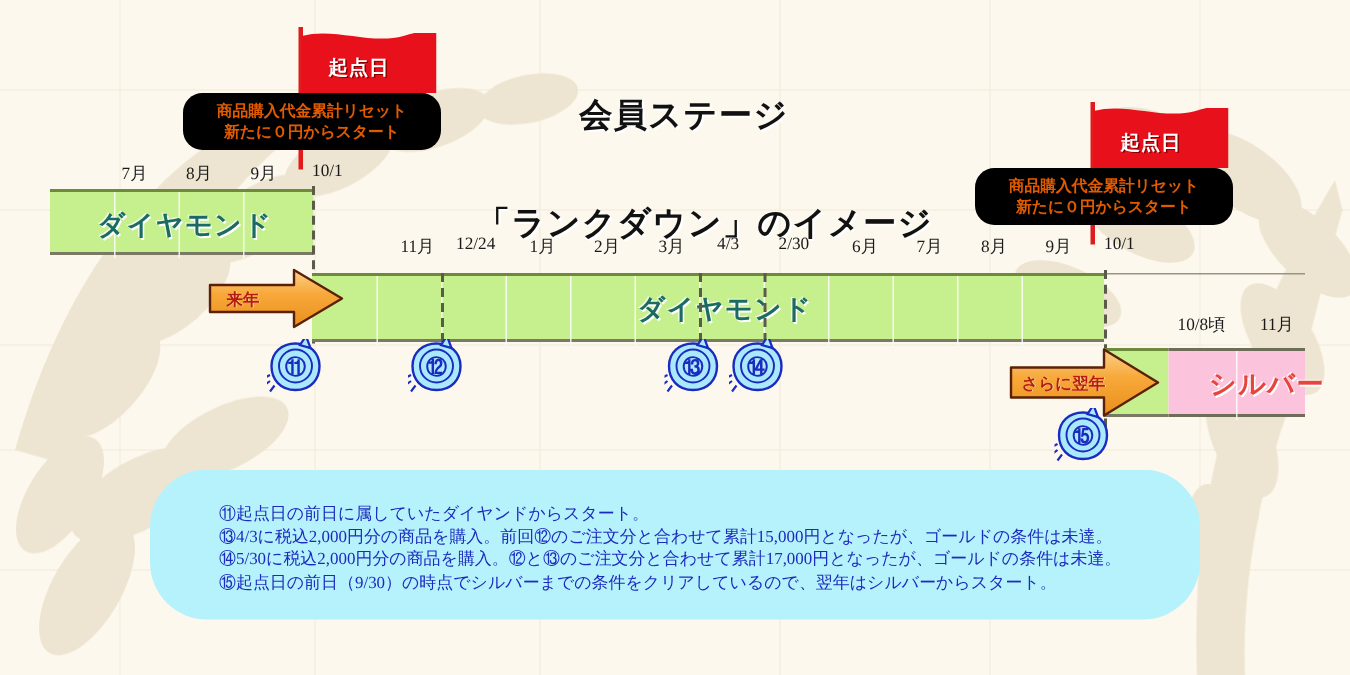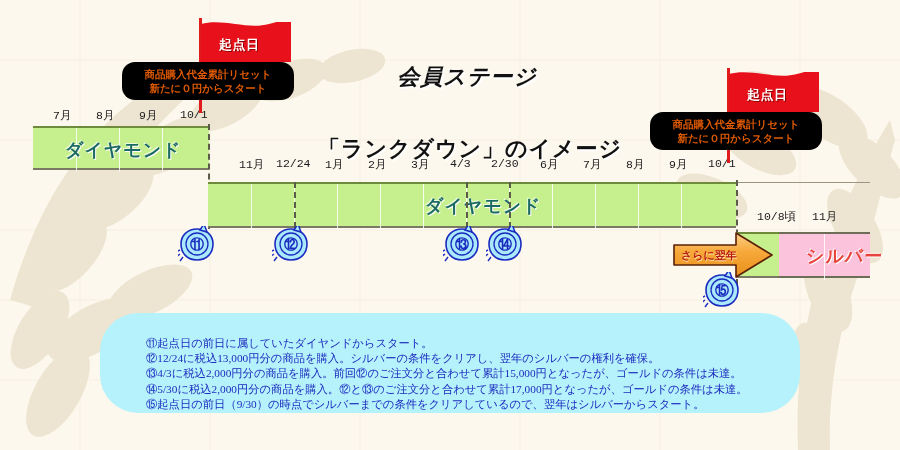--- a/index.html
+++ b/index.html
@@ -11,21 +11,22 @@
   }
   #stage{position:absolute;left:0;top:0;width:900px;height:450px;overflow:hidden;}
 
   
   .bg-wheat{position:absolute;left:0;top:0;width:900px;height:450px;}
   .bg-grid{position:absolute;left:0;top:0;width:900px;height:450px;opacity:.55;}
 
   
   .lbl{
     position:absolute;font-size:11.5px;color:#1a1a1a;white-space:nowrap;
-    font-family:Liberation Mono, monospace;
+    font-family:Liberation Serif, serif;
+    margin-left:28px;
   }
   .axisline{position:absolute;height:1px;background:#9a9480;}
 
   
   .bar{position:absolute;box-sizing:border-box;}
   .bar-green{background:#c6ef8e;border-top:2px solid #6d8b3a;border-bottom:2px solid #7a7a64;}
   .bar-pink{background:#fbc3dc;border-top:2px solid #6d6d58;border-bottom:2px solid #6d6d58;}
   .bar-text{
     position:absolute;white-space:nowrap;
     font-family:"DejaVu Sans","Liberation Sans",sans-serif;
@@ -126,21 +127,21 @@
       <ellipse cx="872" cy="166" rx="42" ry="20" transform="rotate(44 872 166)"></ellipse>
       <ellipse cx="855" cy="226" rx="42" ry="20" transform="rotate(58 855 226)"></ellipse>
       <ellipse cx="828" cy="292" rx="42" ry="20" transform="rotate(68 828 292)"></ellipse>
       <ellipse cx="812" cy="362" rx="40" ry="19" transform="rotate(78 812 362)"></ellipse>
       <ellipse cx="760" cy="150" rx="40" ry="19" transform="rotate(28 760 150)"></ellipse>
       <ellipse cx="712" cy="196" rx="38" ry="18" transform="rotate(24 712 196)"></ellipse>
       <ellipse cx="770" cy="92" rx="36" ry="17" transform="rotate(22 770 92)"></ellipse>
     </g>
   </svg>
 
-  <div class="title" style="left:327px;top:62px;width:280px;font-style:italic;">会員ステージ</div>
+  <div class="title" style="left:316px;top:62px;width:280px;">会員ステージ</div>
   <div class="title" style="left:310px;top:92px;width:320px;margin-top:42px;">「ランクダウン」のイメージ</div>
 
   <div class="axisline" style="left:33px;top:126px;width:176px;"></div>
   <div class="bar bar-green" style="left:33px;top:126px;width:176px;height:44px;">
     <div class="tick" style="left:43px;top:0;height:44px;"></div>
     <div class="tick" style="left:86px;top:0;height:44px;"></div>
     <div class="tick" style="left:129px;top:0;height:44px;"></div>
   </div>
   <div class="bar-text txt-diamond" style="left:45px;top:138px;">ダイヤモンド</div>
 
@@ -212,20 +213,33 @@
     <svg width="90" height="52" viewBox="0 0 90 52" style="position:absolute;left:5px;top:4px;">
       <path d="M0 2 C 22 -4, 46 8, 68 2 C 78 -1, 84 -2, 90 -1 L 90 40 C 84 40, 76 40, 66 43 C 44 49, 22 38, 0 44 Z" fill="#e8111b"></path>
     </svg>
     <div class="flag-label" style="left:23px;top:18px;">起点日</div>
   </div>
   <div class="callout" style="left:650px;top:112px;width:172px;">
     <div>商品購入代金累計リセット</div>
     <div>新たに０円からスタート</div>
   </div>
 
+  <div class="arrowwrap" style="left:138px;top:178px;width:92px;height:42px;">
+    <svg width="92" height="42" viewBox="0 0 92 42">
+      <defs>
+        <linearGradient id="ag1" x1="0" y1="0" x2="0" y2="1">
+          <stop offset="0%" stop-color="#fcd08a"></stop>
+          <stop offset="42%" stop-color="#f7a93a"></stop>
+          <stop offset="100%" stop-color="#e98f1c"></stop>
+        </linearGradient>
+      </defs>
+      <path d="M2 12 L58 12 L58 2 L90 21 L58 40 L58 30 L2 30 Z" fill="url(#ag1)" stroke="#5b2007" stroke-width="1.6" stroke-linejoin="round"></path>
+    </svg>
+    <div class="arrow-label" style="left:13px;top:14px;">来年</div>
+  </div>
 
   <div class="arrowwrap" style="left:672px;top:232px;width:102px;height:46px;">
     <svg width="102" height="46" viewBox="0 0 102 46">
       <defs>
         <linearGradient id="ag2" x1="0" y1="0" x2="0" y2="1">
           <stop offset="0%" stop-color="#fcd08a"></stop>
           <stop offset="42%" stop-color="#f7a93a"></stop>
           <stop offset="100%" stop-color="#e98f1c"></stop>
         </linearGradient>
       </defs>
@@ -280,19 +294,18 @@
       <path d="M22 4 L26 -2 L29 6 Z" fill="#a9e9fb" stroke="#1b2bbf" stroke-width="1.5"></path>
       <circle cx="19" cy="18" r="11" fill="none" stroke="#1b2bbf" stroke-width="1.3"></circle>
       <path d="M2 24 L-2 26 M2 28 L-2 31 M5 31 L2 35" stroke="#1b2bbf" stroke-width="1.4" fill="none"></path>
     </svg>
     <div class="bubble-num" style="left:0;top:10px;width:38px;">⑮</div>
   </div>
 
   <div class="note" style="left:100px;top:313px;width:700px;height:100px;"></div>
   <div class="note-lines" style="left:146px;top:320px;">
     <div>⑪起点日の前日に属していたダイヤンドからスタート。</div>
-    <div>⑫12/24に税込13,000円分の商品を購入。シルバーの条件をクリアし、翌年のシルバーの権利を確保。</div>
     <div>⑬4/3に税込2,000円分の商品を購入。前回⑫のご注文分と合わせて累計15,000円となったが、ゴールドの条件は未達。</div>
     <div>⑭5/30に税込2,000円分の商品を購入。⑫と⑬のご注文分と合わせて累計17,000円となったが、ゴールドの条件は未達。</div>
     <div>⑮起点日の前日（9/30）の時点でシルバーまでの条件をクリアしているので、翌年はシルバーからスタート。</div>
   </div>
 
 </div>
 
 </body></html>

